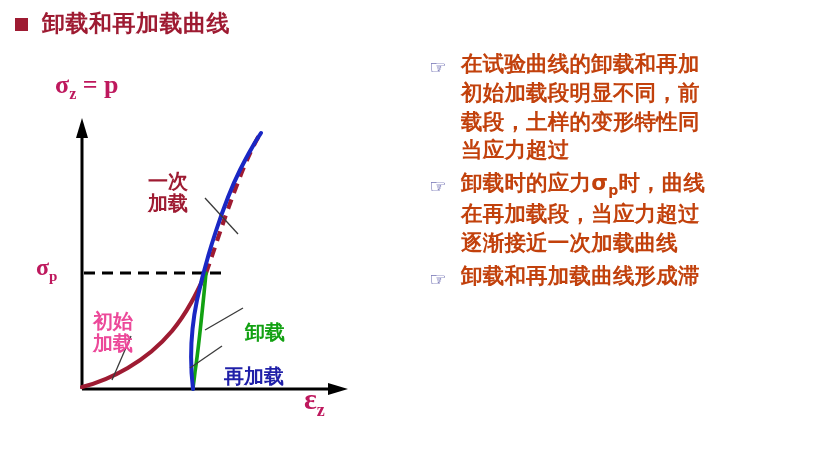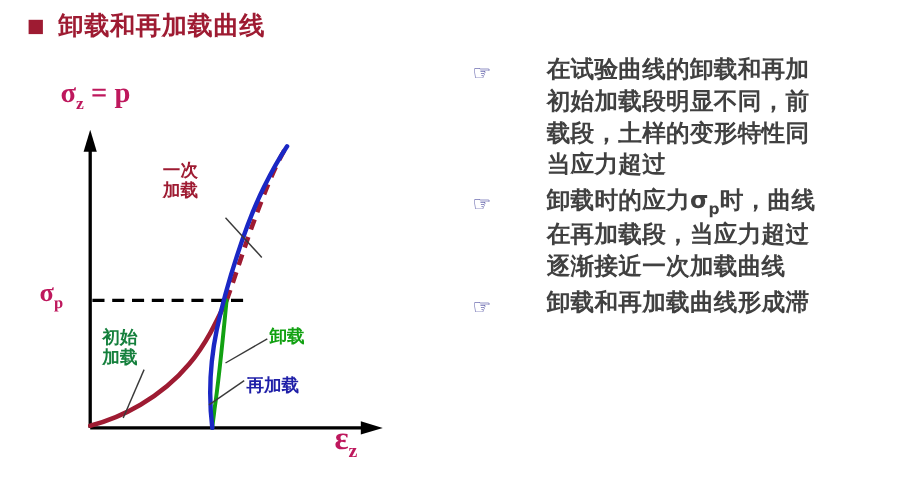--- a/index.html
+++ b/index.html
@@ -12,21 +12,21 @@
     width: 825px;
     height: 452px;
     position: relative;
     overflow: hidden;
     font-family: "Liberation Serif", "DejaVu Serif", serif;
   }
 
   
   #slide-title {
     position: absolute;
-    left: 26px;
+    left: 15px;
     top: 8px;
     display: flex;
     align-items: center;
     gap: 14px;
   }
   #slide-title .bullet-square {
     width: 13px;
     height: 13px;
     background: #9E1B32;
     flex: 0 0 auto;
@@ -77,35 +77,36 @@
   #tick-sigma-p {
     left: 36px;
     top: 208px;
     font-size: 24px;
   }
   #tick-sigma-p sub { font-size: 15px; }
 
   .curve-annotation {
     position: absolute;
     font-weight: bold;
-    font-size: 16px;
+    font-size: 20px;
     line-height: 1.12;
     text-align: center;
     white-space: nowrap;
     font-family: "DejaVu Sans", "Liberation Sans", sans-serif;
+    margin-top: 24px;
   }
   #ann-primary-loading {
     left: 148px;
     top: 100px;
     color: #9E1B32;
   }
   #ann-initial-loading {
     left: 93px;
-    top: 252px;
-    color: #15803d;
+    top: 240px;
+    color: #ec4899;
   }
   #ann-unloading {
     left: 245px;
     top: 251px;
     color: #12A112;
   }
   #ann-reloading {
     left: 224px;
     top: 295px;
     color: #1F1FA8;
@@ -128,27 +129,26 @@
     width: 46px;
     padding-top: 8px;
     color: #2A2A8C;
     font-size: 19px;
     line-height: 1;
     text-align: center;
     font-family: "DejaVu Sans", "Liberation Sans", sans-serif;
   }
   .bullet-text {
     flex: 1 1 auto;
-    color: #404040;
+    color: #c2410c;
     font-size: 21.5px;
     font-weight: bold;
     line-height: 1.34;
     letter-spacing: 0.2px;
     font-family: "DejaVu Sans", "Liberation Sans", sans-serif;
-    margin-left: 36px;
   }
   .bullet-text sub { font-size: 14px; }
 </style>
 </head>
 <body>
 
 <div id="slide-title">
   <span class="bullet-square"></span>
   <span class="title-text">卸载和再加载曲线</span>
 </div>

